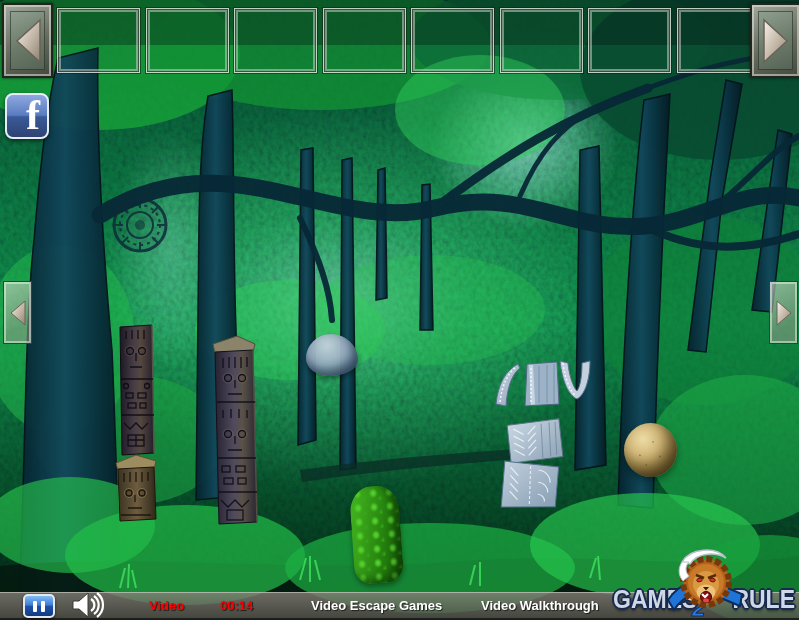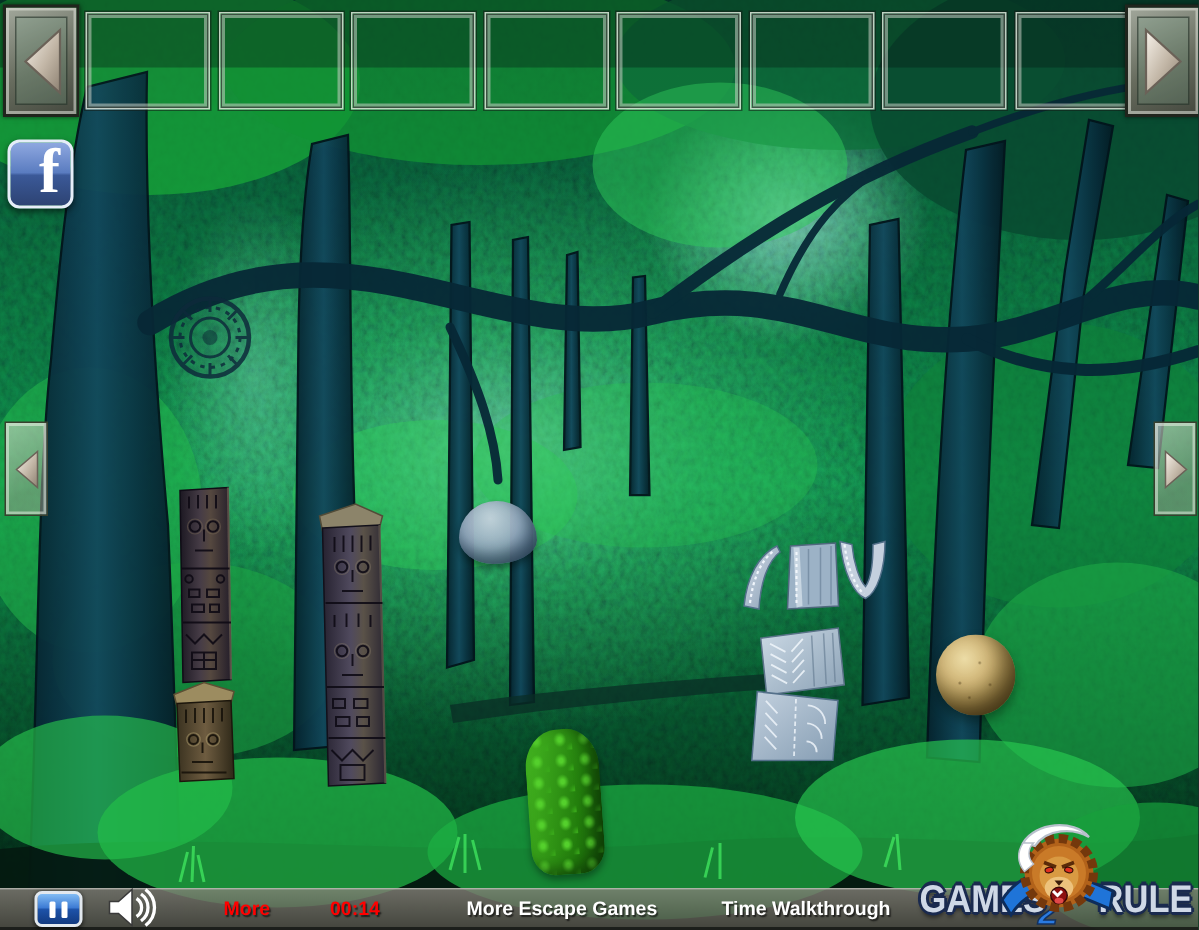--- a/index.html
+++ b/index.html
@@ -409,24 +409,24 @@
         <i></i>
     </div>
     <div id="sound-btn">
       <svg width="38" height="30" viewBox="0 0 38 30">
         <path d="M3,11 h6 l9,-8 v24 l-9,-8 h-6 z" fill="#ffffff" stroke="#3a3a3a" stroke-width="1"></path>
         <path d="M21,9 a7,7 0 0 1 0,12" stroke="#ffffff" stroke-width="2.2" fill="none"></path>
         <path d="M24,6 a11,11 0 0 1 0,18" stroke="#ffffff" stroke-width="2.2" fill="none"></path>
         <path d="M27,3 a15,15 0 0 1 0,24" stroke="#ffffff" stroke-width="2.2" fill="none"></path>
       </svg>
     </div>
-    <span class="bar-text red" style="left:149px;">More</span>
+    <span class="bar-text red" style="left:149px;">Video</span>
     <span class="bar-text red" style="left:220px;">00:14</span>
-    <span class="bar-text white" style="left:311px;">More Escape Games</span>
-    <span class="bar-text white" style="left:481px;">Time Walkthrough</span>
+    <span class="bar-text white" style="left:311px;">Video Escape Games</span>
+    <span class="bar-text white" style="left:481px;">Video Walkthrough</span>
   </div>
 
   <div id="logo">
     <span id="logo-games" class="logo-word">GAMES</span>
     <span id="logo-rule" class="logo-word">RULE</span>
     <svg id="mascot" viewBox="0 0 80 72">
       <path d="M2,52 C14,34 34,28 52,36 L76,46 L74,58 L50,48 C34,42 18,46 8,62 Z" fill="#1f74d8" stroke="#0e2c5a" stroke-width="2"></path>
       <text x="26" y="68" font-size="24" font-weight="bold" font-style="italic" fill="#2a7ae0" stroke="#12305e" stroke-width="1">2</text>
       <circle cx="40" cy="34" r="23" fill="#b2621a" stroke="#74380c" stroke-width="6" stroke-dasharray="6 3"></circle>
       <circle cx="40" cy="34" r="18" fill="#c97a28"></circle>

